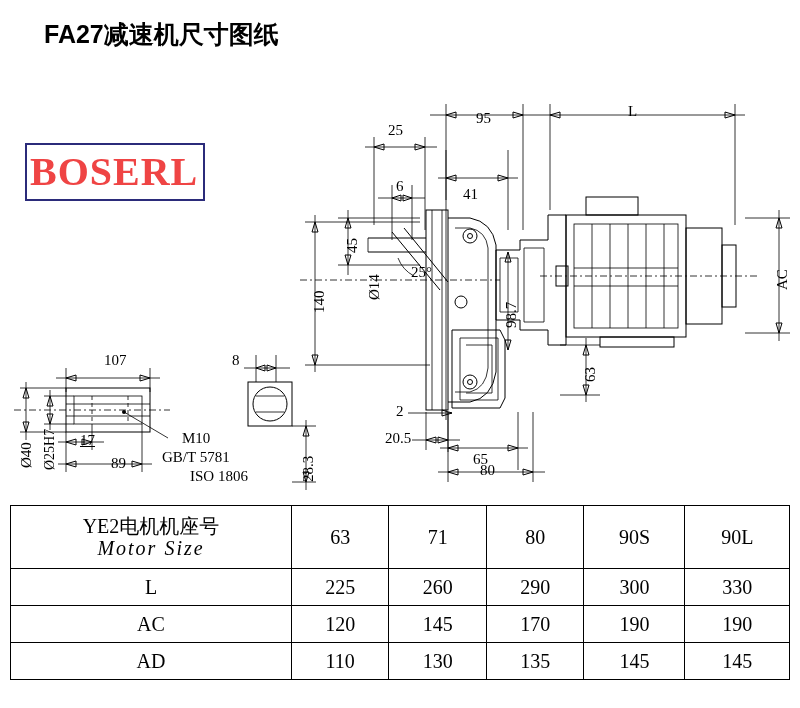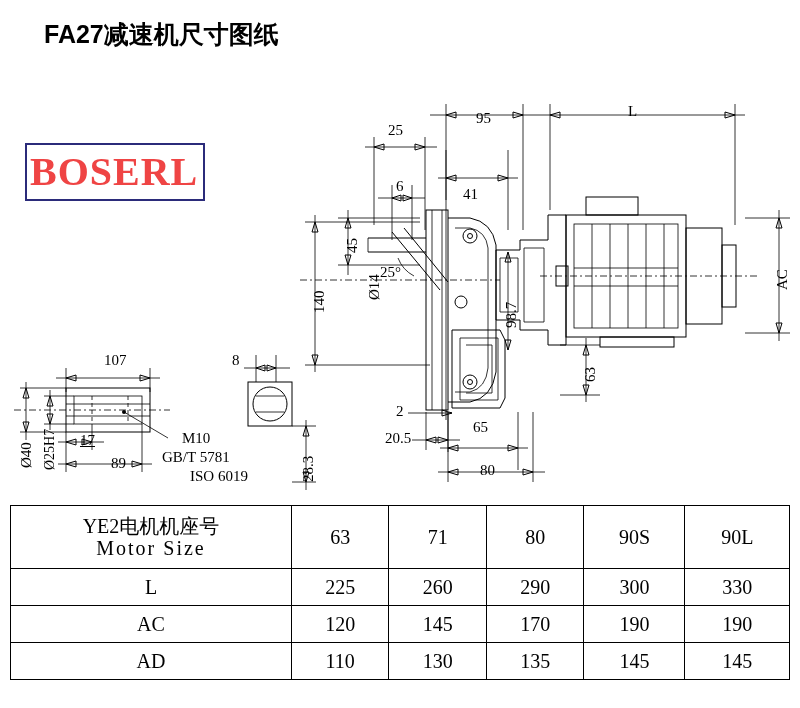--- a/index.html
+++ b/index.html
@@ -46,21 +46,21 @@
     border-collapse:collapse;
   }
   .tbl td{
     border:1px solid #000;text-align:center;
     font-family:"Liberation Serif", serif;font-size:20px;
     height:36px;padding:0;
   }
   .tbl td.head{width:280px;}
   .tbl .cn{font-size:20px;line-height:22px;}
   .tbl .r1 td{height:62px;}
-  .spaced{letter-spacing:2px;}
+  .spaced{letter-spacing:2px;font-style:italic;}
 </style>
 </head>
 <body>
 
 <div id="page">
 
   <div class="title">FA27减速机尺寸图纸</div>
 
   <div class="logo-box"></div>
   <div class="logo-text">BOSERL</div>
@@ -259,41 +259,41 @@
 
   <div class="lbl" style="left:476px;top:103px;margin-top:7px;">95</div>
   <div class="lbl" style="left:628px;top:103px;">L</div>
   <div class="lbl" style="left:388px;top:122px;">25</div>
   <div class="lbl" style="left:463px;top:158px;margin-top:28px;">41</div>
   <div class="lbl" style="left:396px;top:178px;">6</div>
 
   <div class="lbl vert" style="left:344px;top:253px;transform:rotate(-90deg);">45</div>
   <div class="lbl vert" style="left:311px;top:313px;transform:rotate(-90deg);">140</div>
   <div class="lbl vert" style="left:366px;top:300px;transform:rotate(-90deg);">Ø14</div>
-  <div class="lbl" style="left:380px;top:264px;">25°</div>
+  <div class="lbl" style="left:411px;top:264px;">25°</div>
   <div class="lbl vert" style="left:503px;top:328px;transform:rotate(-90deg);">98.7</div>
   <div class="lbl vert" style="left:774px;top:290px;transform:rotate(-90deg);">AC</div>
   <div class="lbl vert" style="left:582px;top:382px;transform:rotate(-90deg);">63</div>
 
   <div class="lbl" style="left:396px;top:403px;">2</div>
   <div class="lbl" style="left:385px;top:430px;text-align:right;">20.5</div>
-  <div class="lbl" style="left:473px;top:419px;">65</div>
+  <div class="lbl" style="left:473px;top:451px;">65</div>
   <div class="lbl" style="left:480px;top:462px;">80</div>
 
   <div class="lbl" style="left:92px;top:352px;margin-left:12px;">107</div>
   <div class="lbl" style="left:232px;top:352px;">8</div>
   <div class="lbl" style="left:80px;top:432px;text-decoration:underline;">17</div>
   <div class="lbl" style="left:111px;top:455px;">89</div>
   <div class="lbl vert" style="left:18px;top:468px;transform:rotate(-90deg);">Ø40</div>
   <div class="lbl vert" style="left:42px;top:470px;transform:rotate(-90deg);font-size:14px;">Ø25H7</div>
   <div class="lbl vert" style="left:300px;top:482px;transform:rotate(-90deg);">28.3</div>
 
   <div class="lbl" style="left:182px;top:430px;">M10</div>
   <div class="lbl" style="left:162px;top:449px;">GB/T 5781</div>
-  <div class="lbl" style="left:190px;top:468px;">ISO 6019</div>
+  <div class="lbl" style="left:190px;top:468px;">ISO 1806</div>
 
   <table class="tbl">
     <tbody>
       <tr class="r1">
         <td class="head">
           <div class="cn">YE2电机机座号</div>
           <div class="cn spaced">Motor Size</div>
         </td>
         <td>63</td>
         <td>71</td>

